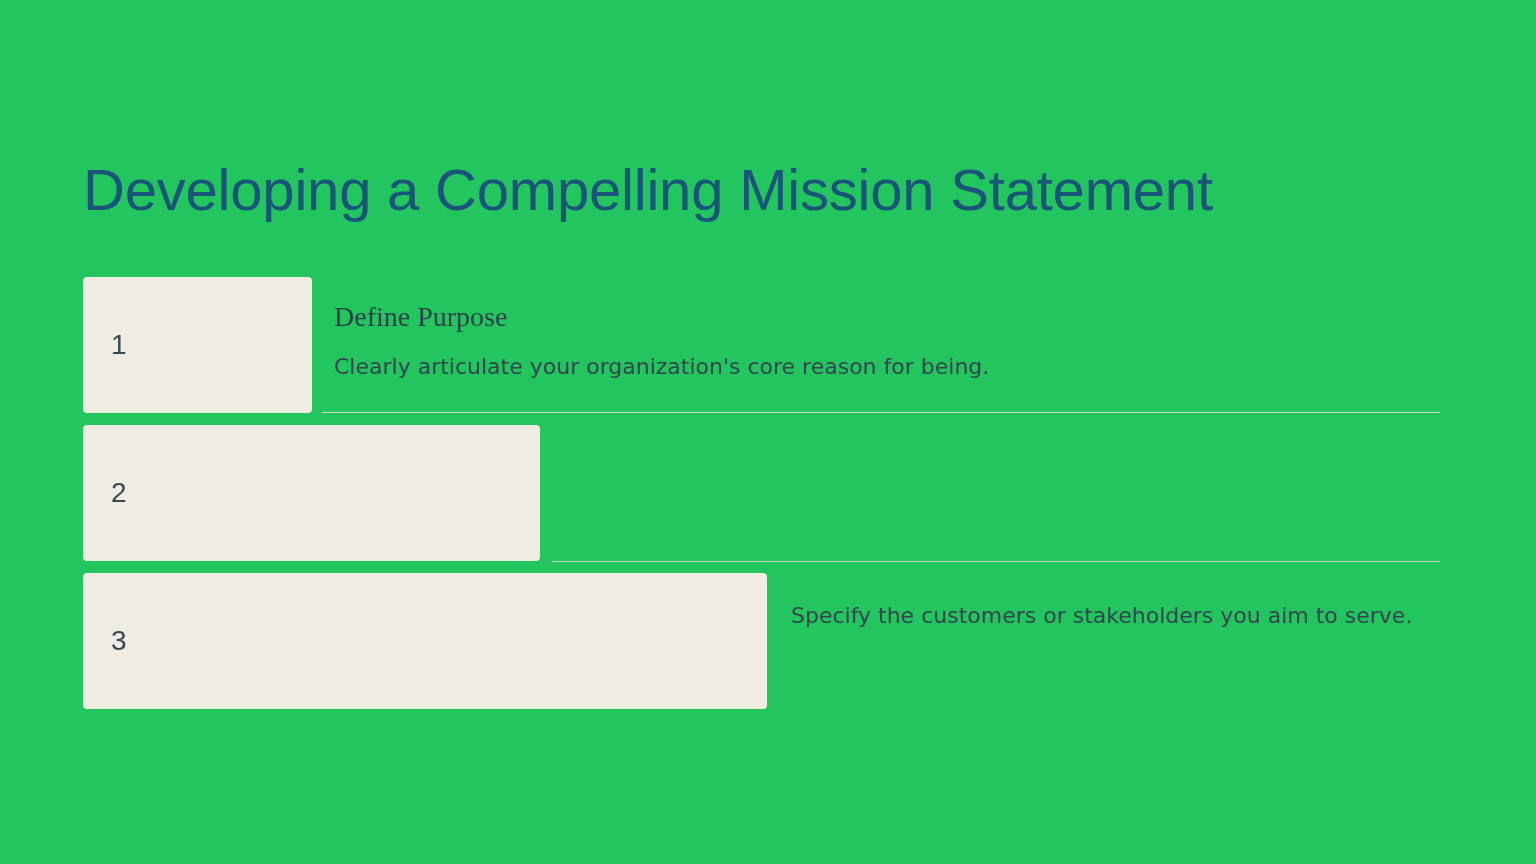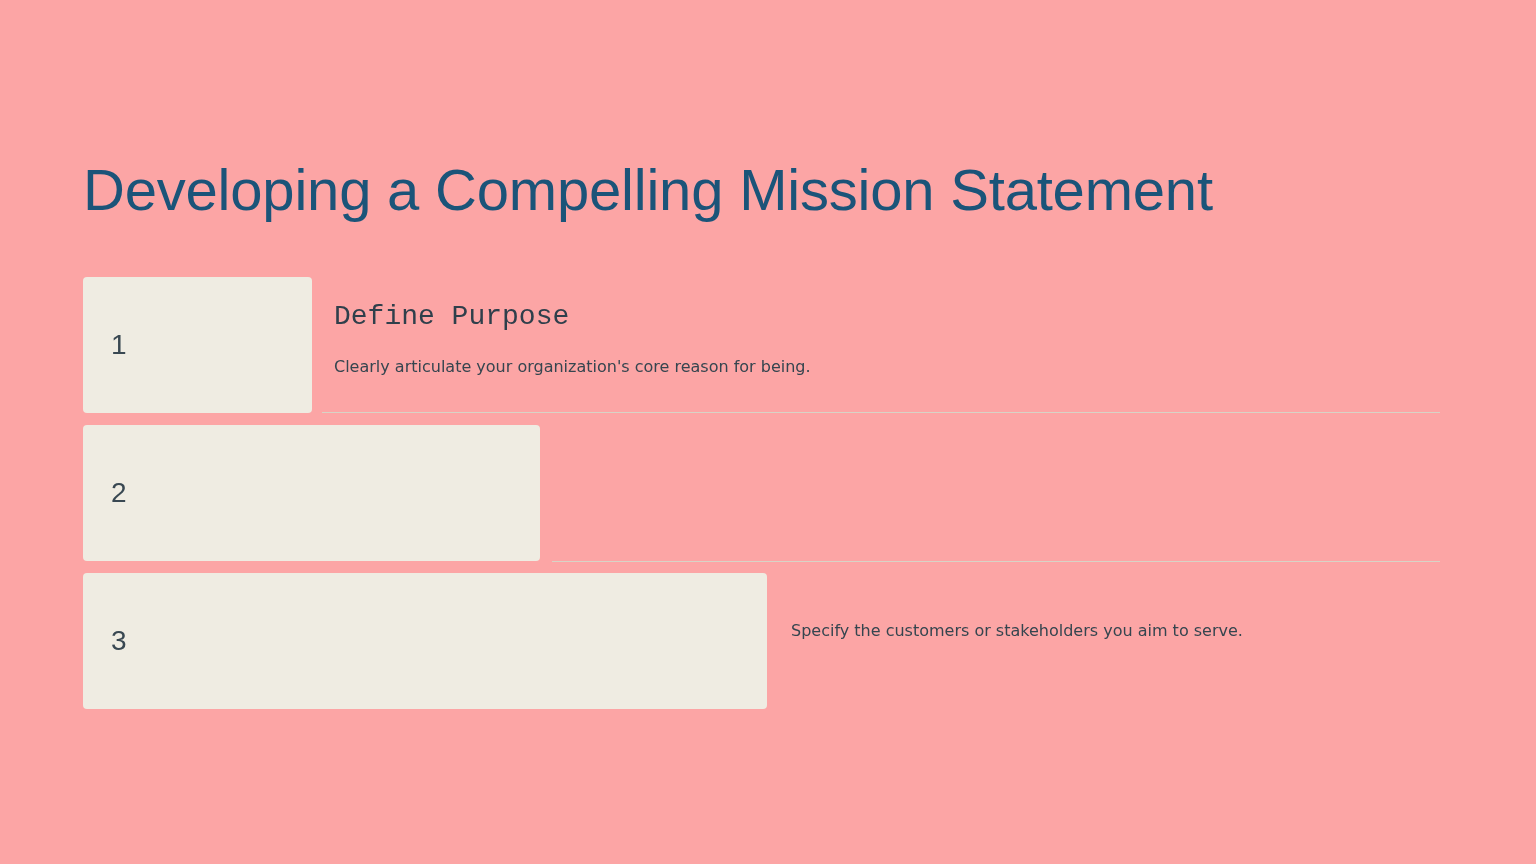--- a/index.html
+++ b/index.html
@@ -11,21 +11,21 @@
     height: 864px;
     background: #FDFAF1;
     font-family: "Liberation Sans", sans-serif;
     overflow: hidden;
   }
 
   .slide {
     position: relative;
     width: 1536px;
     height: 864px;
-    background: #fca5a5;
+    background: #22c55e;
   }
 
   
   .slide-title {
     position: absolute;
     left: 83px;
     top: 155px;
     font-family: "Liberation Sans", sans-serif;
     font-size: 58px;
     font-weight: 400;
@@ -65,30 +65,30 @@
     font-weight: 400;
     color: #394852;
     line-height: 1;
   }
 
   
   .step-text {
     position: absolute;
   }
   .step-heading {
-    font-family: Liberation Mono, monospace;
+    font-family: Liberation Serif, serif;
     font-size: 28px;
     font-weight: 400;
     color: #2F3F4B;
     line-height: 34px;
     white-space: nowrap;
   }
   .step-desc {
     font-family: "DejaVu Sans", sans-serif;
-    font-size: 16px;
+    font-size: 22px;
     font-weight: 400;
     color: #35454F;
     line-height: 26px;
     white-space: nowrap;
   }
 
   
   .row-divider {
     position: absolute;
     height: 1px;
@@ -103,21 +103,21 @@
 
   
   #row-2 .num-plate { left: 83px;  top: 425px; width: 457px; height: 136px; }
   #row-2 .step-text { left: 563px; top: 449px; }
   #row-2 .step-desc { margin-top: 20px; }
   #row-2 .row-divider { left: 552px; top: 561px; width: 888px; }
 
   
   #row-3 .num-plate { left: 83px;  top: 573px; width: 684px; height: 136px; }
   #row-3 .step-text { left: 791px; top: 598px; }
-  #row-3 .step-desc { margin-top: 20px; }
+  #row-3 .step-desc { margin-top: 5px; }
 </style>
 </head>
 <body>
 
 <div class="slide">
 
   <div class="slide-title">Developing a Compelling Mission Statement</div>
 
   <div class="steps">
 

